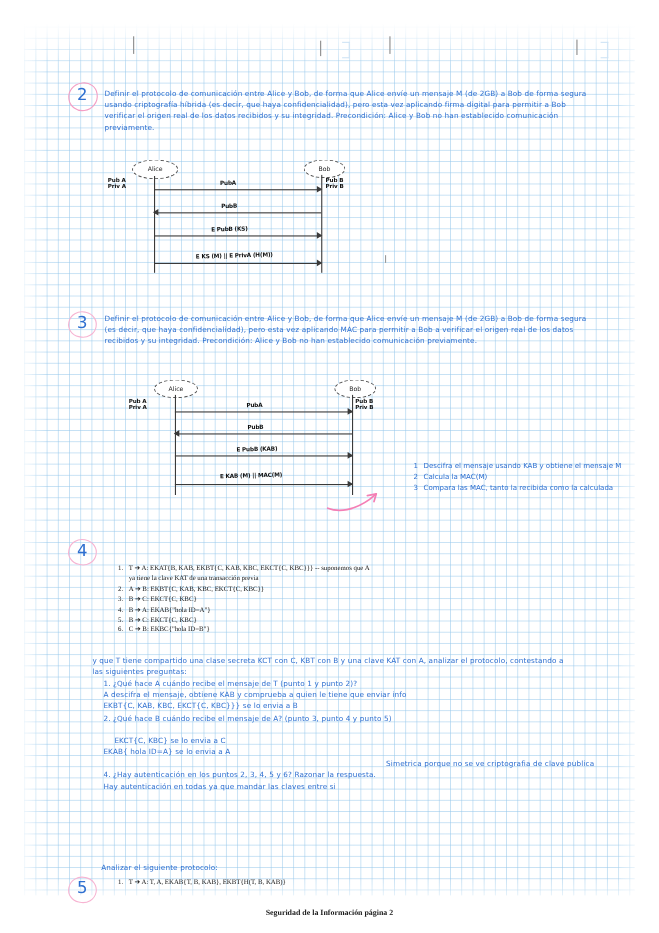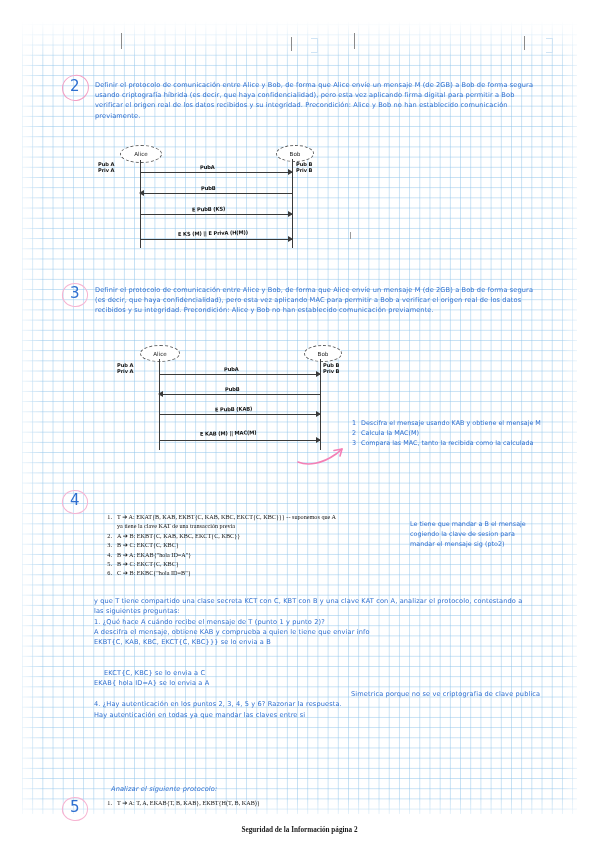--- a/index.html
+++ b/index.html
@@ -103,21 +103,21 @@
     font-family:"DejaVu Sans", sans-serif;
     font-size:5.2px;
     font-weight:bold;
     color:#111;
     letter-spacing:-.15px;
     white-space:nowrap;
     transform:rotate(-1.5deg);
   }
 
   
-  .notelist{position:absolute;color:#2e6fd0;font-family:"DejaVu Sans",sans-serif;font-size:6.4px;line-height:10.2px;}
+  .notelist{position:absolute;color:#2e6fd0;font-family:"DejaVu Sans",sans-serif;font-size:6.4px;line-height:10.2px;margin-left:24px;}
   .notelist .n{display:inline-block;width:9px;}
 
   
   .pinkarrow{position:absolute;}
 
   
   .proto{
     position:absolute;
     font-family:"Liberation Serif", serif;
     font-size:6.2px;
@@ -262,40 +262,38 @@
     <div class="row">
         <span class="idx">5.</span>
         <span class="body">B ➔ C: EKCT{C, KBC}</span>
       </div>
     <div class="row">
         <span class="idx">6.</span>
         <span class="body">C ➔ B: EKBC{"hola ID=B"}</span>
       </div>
   </div>
 
-  <div class="boxnote" style="left:410px;top:519px;width:165px;">Le tiene que mandar a B el mensaje
-cogiendo la clave de sesion para
-mandar el mensaje sig (pto2)</div>
-
-  <div class="ink" style="left:94px;top:596px;width:450px;">y que T tiene compartido una clase secreta KCT con C, KBT con B y una clave KAT con A, analizar el protocolo, contestando a
+
+  <div class="ink" style="left:84px;top:596px;width:450px;">y que T tiene compartido una clase secreta KCT con C, KBT con B y una clave KAT con A, analizar el protocolo, contestando a
 las siguientes preguntas:</div>
 
   <div class="ink" style="left:94px;top:617px;width:440px;">1. ¿Qué hace A cuándo recibe el mensaje de T (punto 1 y punto 2)?</div>
   <div class="ink" style="left:94px;top:627px;width:440px;">A descifra el mensaje, obtiene KAB y comprueba a quien le tiene que enviar info</div>
   <div class="ink" style="left:94px;top:637px;width:440px;">EKBT{C, KAB, KBC, EKCT{C, KBC}}} se lo envia a B</div>
 
+  <div class="ink" style="left:94px;top:648px;width:440px;">2. ¿Qué hace B cuándo recibe el mensaje de A? (punto 3, punto 4 y punto 5)</div>
   <div class="ink" style="left:104px;top:668px;width:440px;">EKCT{C, KBC} se lo envia a C</div>
   <div class="ink" style="left:94px;top:678px;width:440px;">EKAB{ hola ID=A} se lo envia a A</div>
 
   <div class="ink" style="left:351px;top:689px;width:230px;">Simetrica porque no se ve criptografia de clave publica</div>
 
   <div class="ink" style="left:94px;top:699px;width:440px;">4. ¿Hay autenticación en los puntos 2, 3, 4, 5 y 6? Razonar la respuesta.</div>
   <div class="ink" style="left:94px;top:710px;width:440px;">Hay autenticación en todas ya que mandar las claves entre si</div>
 
-  <div class="ink" style="left:111px;top:784px;width:300px;font-style:italic;">Analizar el siguiente protocolo:</div>
+  <div class="ink" style="left:92px;top:784px;width:300px;">Analizar el siguiente protocolo:</div>
   <div class="qcircle2" style="left:62px;top:797px;"></div>
   <div class="qnum" style="left:70px;top:800px;">5</div>
 
   <div class="proto" style="left:100px;top:798px;width:300px;">
     <div class="row">
         <span class="idx">1.</span>
         <span class="body">T ➔ A: T, A, EKAB{T, B, KAB}, EKBT{H(T, B, KAB)}</span>
       </div>
   </div>
 

